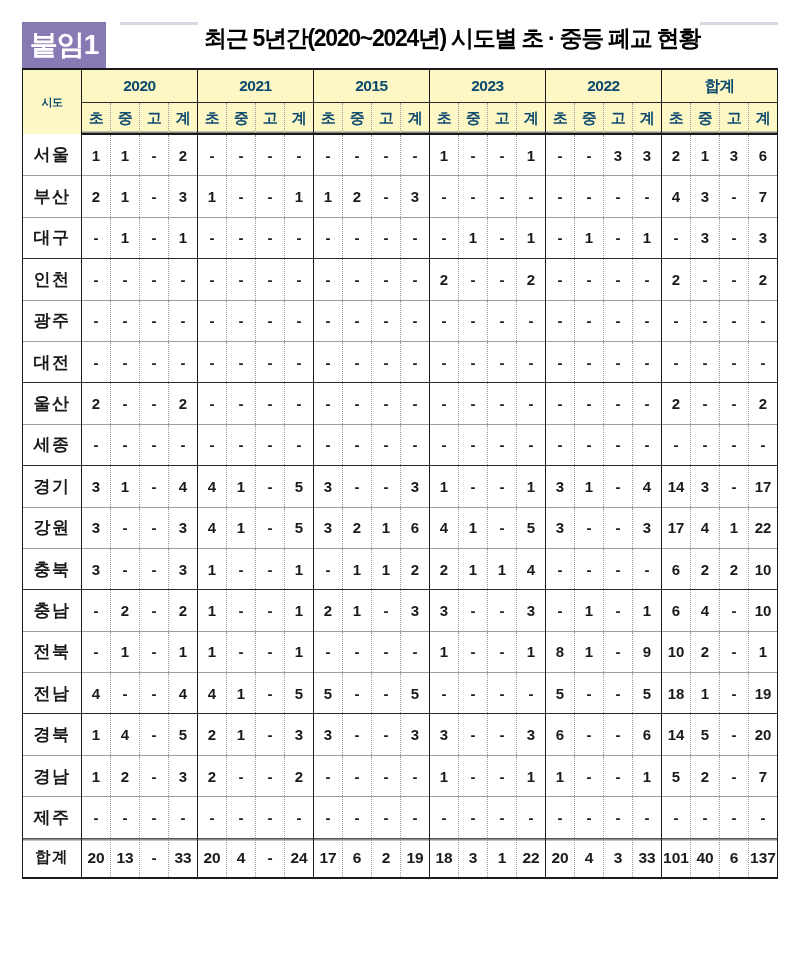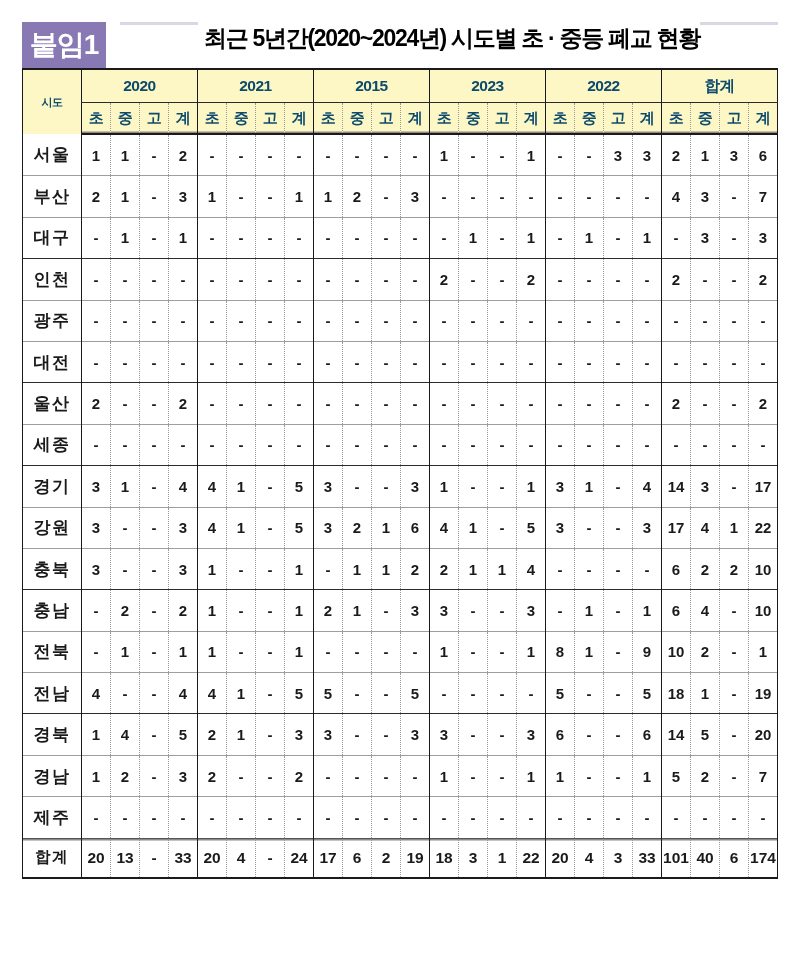--- a/index.html
+++ b/index.html
@@ -707,18 +707,18 @@
           <td class="vsep-dot rule-bottom">3</td>
           <td class="vsep-dot rule-bottom">1</td>
           <td class="vsep-dot rule-bottom">22</td>
           <td class="vsep-strong rule-bottom">20</td>
           <td class="vsep-dot rule-bottom">4</td>
           <td class="vsep-dot rule-bottom">3</td>
           <td class="vsep-dot rule-bottom">33</td>
           <td class="vsep-strong rule-bottom">101</td>
           <td class="vsep-dot rule-bottom">40</td>
           <td class="vsep-dot rule-bottom">6</td>
-          <td class="vsep-dot rule-bottom vend">174</td>
+          <td class="vsep-dot rule-bottom vend">137</td>
         </tr>
       </tbody>
   </table>
 
 </div>
 
 </body></html>

